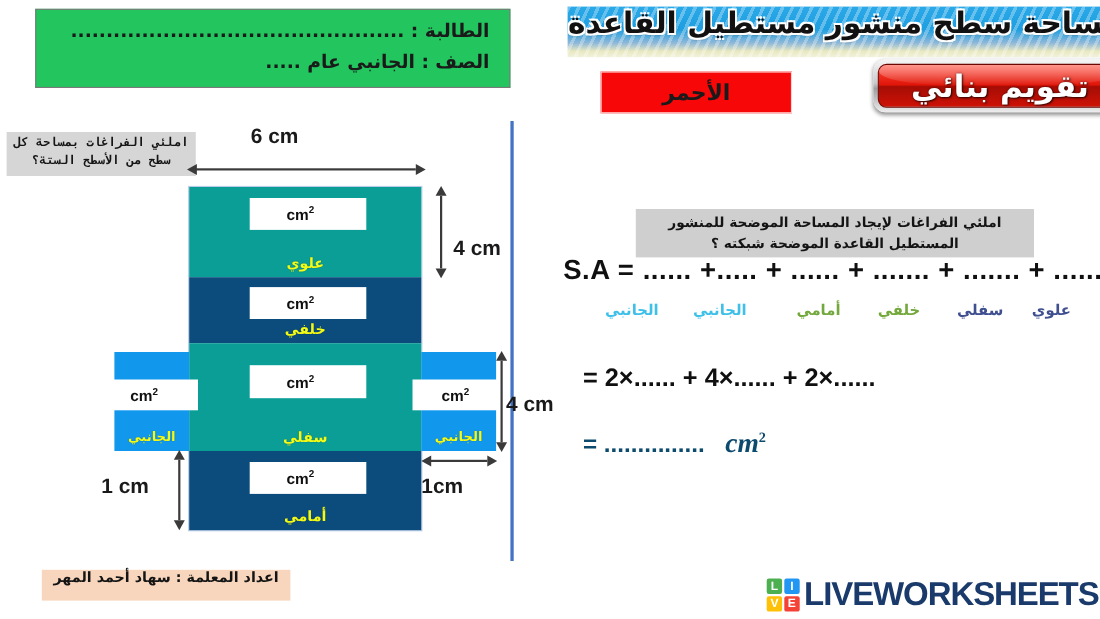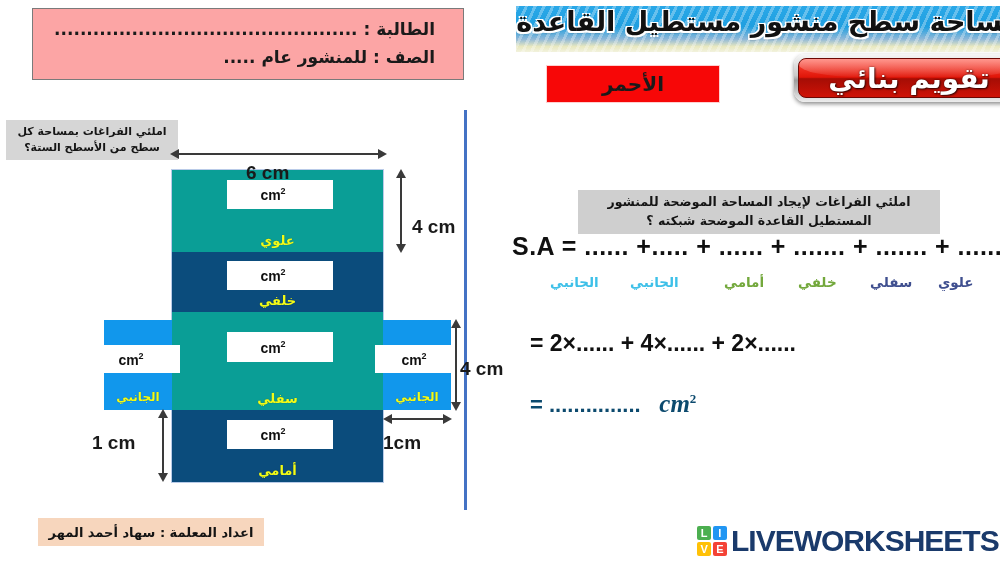--- a/index.html
+++ b/index.html
@@ -7,22 +7,22 @@
     width:1000px;height:563px;
     background:#ffffff;
     font-family:"DejaVu Sans","Liberation Sans",sans-serif;
     position:relative;overflow:hidden;
   }
   .root{position:absolute;inset:0;}
 
   
   .student-box{
     position:absolute;left:32px;top:8px;width:432px;height:72px;
-    border:1px solid #7a7a7a;background:#fca5a5;
-    box-sizing:border-box;padding:6px 28px 0 14px;
+    border:1px solid #7a7a7a;background:#22c55e;
+    box-sizing:border-box;padding:6px 18px 0 14px;
     direction:rtl;text-align:right;
   }
   .student-line{
     font-family:"DejaVu Sans","Liberation Sans",sans-serif;
     font-weight:bold;font-size:17px;color:#1a1a1a;
     line-height:1.65;white-space:nowrap;
   }
 
   
   .title-banner{
@@ -80,20 +80,21 @@
     font-weight:bold;font-size:28px;color:#ffffff;white-space:nowrap;
     text-shadow:1px 1px 2px rgba(0,0,0,.7), 0 0 2px rgba(0,0,0,.5);
   }
 
   
   .note-left{
     position:absolute;left:6px;top:120px;width:172px;height:40px;
     background:#d6d6d6;box-sizing:border-box;
     display:flex;align-items:center;justify-content:center;
     padding:2px 6px;
+    font-family:Liberation Mono, monospace;
   }
   .note-left-text{
     font-weight:bold;font-size:11px;color:#151515;line-height:1.45;
     text-align:center;
   }
 
   
   .note-right{
     position:absolute;left:578px;top:190px;width:362px;height:44px;
     background:#cfcfcf;box-sizing:border-box;
@@ -187,21 +188,21 @@
     position:absolute;left:40px;top:160px;white-space:nowrap;
     font-family:"Liberation Sans",sans-serif;font-weight:bold;
     font-size:22px;color:#0c4a6e;
   }
   .eq-cm{font-family:"Liberation Serif",serif;font-style:italic;font-size:25px;}
   .eq-cm sup{font-size:13px;vertical-align:super;font-style:normal;}
 
   
   .footer-teacher{
     position:absolute;left:38px;top:518px;width:226px;height:28px;
-    background:#f7d6bd;display:flex;align-items:center;justify-content:center;
+    background:#f7d6bd;display:flex;justify-content:center;
   }
   .footer-teacher-text{font-weight:bold;font-size:13px;color:#141414;white-space:nowrap;}
 
   .lw-logo{
     position:absolute;left:697px;top:524px;height:34px;
     display:flex;align-items:center;direction:ltr;
   }
   .lw-grid{
     width:30px;height:30px;display:grid;
     grid-template-columns:1fr 1fr;grid-template-rows:1fr 1fr;
@@ -221,21 +222,21 @@
     font-size:30px;color:#1a3a6b;letter-spacing:-1px;
   }
 </style>
 </head>
 <body>
 
 <div class="root">
 
   <div class="student-box">
     <div class="student-line">الطالبة : ...............................................</div>
-    <div class="student-line">الصف : للمنشور عام .....</div>
+    <div class="student-line">الصف : الجانبي عام .....</div>
   </div>
 
   <div class="title-banner">
     <span class="title-text">مساحة سطح منشور مستطيل القاعدة</span>
   </div>
 
   <div class="red-box">
     <span class="red-box-text">الأحمر</span>
   </div>
 
@@ -295,21 +296,21 @@
     <div class="answer-box ab-front">
       <span class="unit">cm<sup>2</sup></span>
     </div>
     <div class="answer-box ab-sideL">
       <span class="unit">cm<sup>2</sup></span>
     </div>
     <div class="answer-box ab-sideR">
       <span class="unit">cm<sup>2</sup></span>
     </div>
 
-    <span class="dim-text" style="left:246px;top:14px;margin-top:48px;">6 cm</span>
+    <span class="dim-text" style="left:228px;top:14px;">6 cm</span>
     <div class="dim-line dim-h" style="left:178px;top:53px;width:200px;"></div>
     <div class="arrow arr-left" style="left:170px;top:49px;"></div>
     <div class="arrow arr-right" style="left:378px;top:49px;"></div>
 
     <div class="dim-line dim-v" style="left:400px;top:78px;height:66px;"></div>
     <div class="arrow arr-up" style="left:396px;top:69px;"></div>
     <div class="arrow arr-down" style="left:396px;top:144px;"></div>
     <span class="dim-text" style="left:412px;top:116px;">4  cm</span>
 
     <div class="dim-line dim-v" style="left:455px;top:228px;height:74px;"></div>

